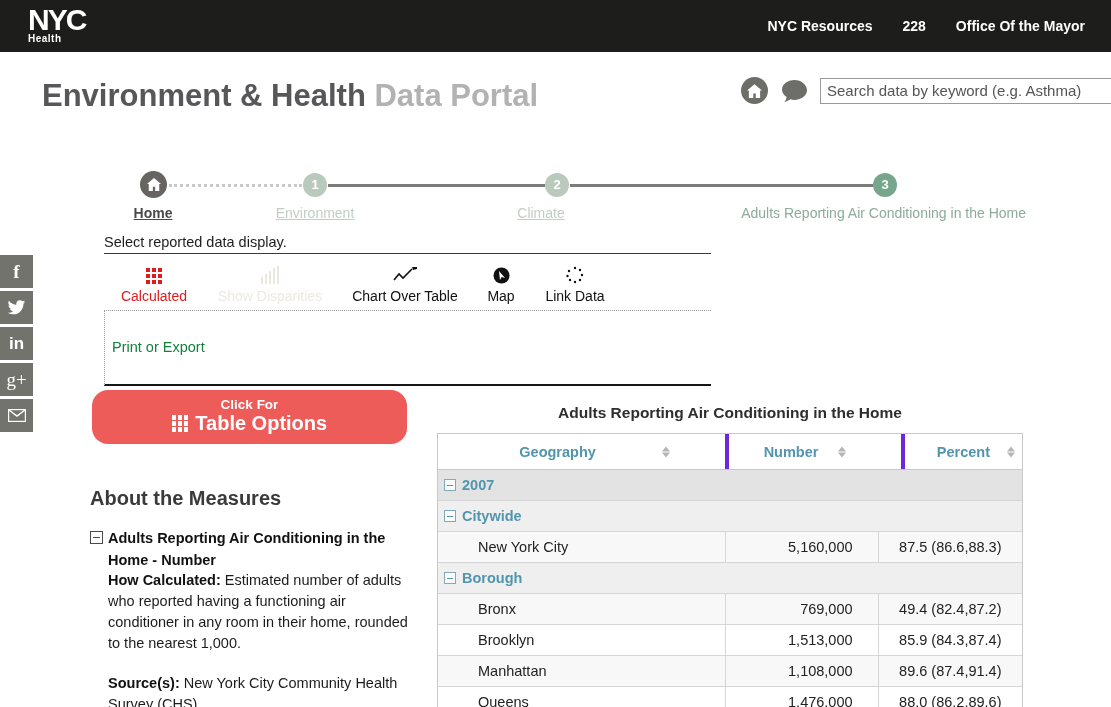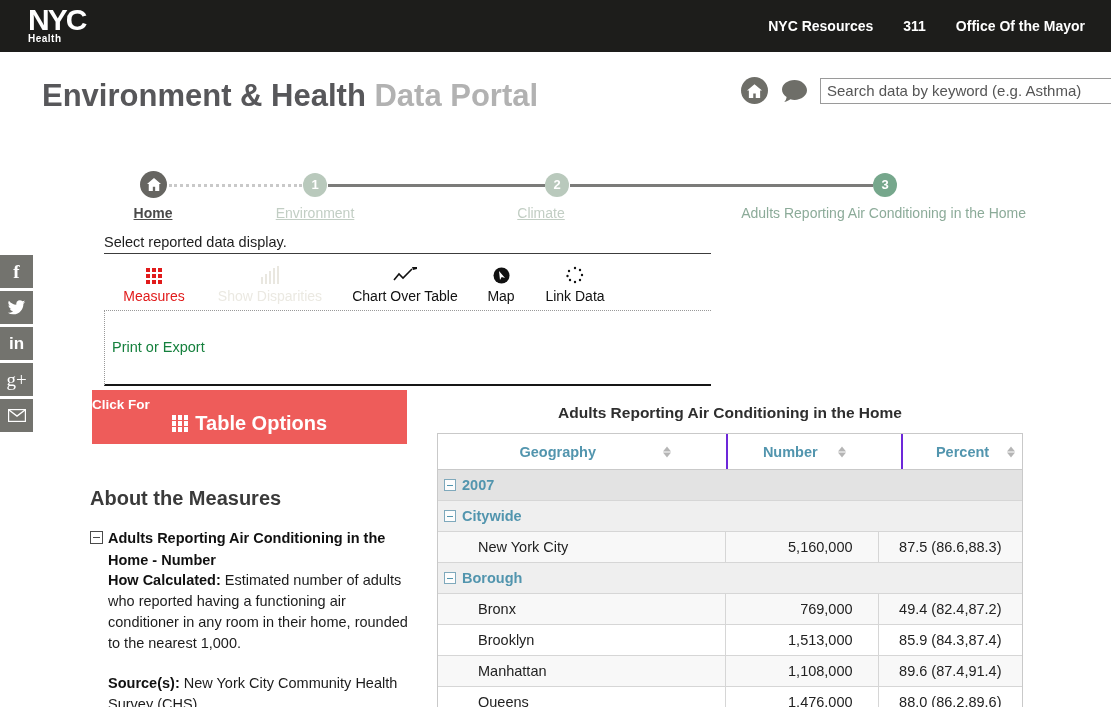--- a/index.html
+++ b/index.html
@@ -64,21 +64,21 @@
   .grid9 { display:grid; grid-template-columns:repeat(3,4px); grid-template-rows:repeat(3,4px); gap:2px; }
   .grid9 span { background:#e11b1b; }
   .grid9.white span { background:#fff; }
   .bars { display:flex; align-items:flex-end; gap:1.5px; }
   .bars span { width:2.5px; background:#e9e7e0; }
 
   .print-box { position:absolute; left:104px; top:310px; width:607px; height:76px; border-top:1px dotted #999; border-left:1px dotted #999; border-bottom:2px solid #161616; }
   .print-label { position:absolute; left:7px; top:28px; font-size:14.5px; color:#15803d; cursor:pointer; }
 
   
-  .table-options-btn { position:absolute; left:92px; top:390px; width:315px; height:54px; background:#ee5c5a; border-radius:0; color:#fff; text-align:left; cursor:pointer; padding-top:7px; }
+  .table-options-btn { position:absolute; left:92px; top:390px; width:315px; height:54px; background:#ee5c5a; border-radius:16px; color:#fff; text-align:center; cursor:pointer; padding-top:7px; }
   .btn-line1 { font-size:13.5px; font-weight:bold; }
   .btn-line2 { font-size:20px; font-weight:bold; display:flex; align-items:center; justify-content:center; gap:7px; margin-top:0; }
   .grid9.small { grid-template-columns:repeat(3,4.5px); grid-template-rows:repeat(3,4.5px); gap:1.5px; }
 
   
   .about-heading { position:absolute; left:90px; top:487px; font-size:20px; font-weight:bold; color:#3a3a3a; }
   .measure-row { position:absolute; left:90px; top:528px; width:310px; display:flex; }
   .minusbox { flex:0 0 13px; width:13px; height:13px; border:1px solid #4a4a4a; position:relative; margin-top:3px; margin-right:5px; cursor:pointer; }
   .minusbox::after { content:""; position:absolute; left:2px; right:2px; top:5px; border-top:1.5px solid #4a4a4a; }
   .measure-title { font-size:14.5px; font-weight:bold; color:#111; line-height:1.5; }
@@ -90,21 +90,21 @@
   
   .dt-title { position:absolute; left:437px; top:404px; width:586px; text-align:center; font-size:15.5px; font-weight:bold; color:#2e2e2e; }
   .dtable { position:absolute; left:437px; top:433px; width:586px; border:1px solid #c9c9c9; border-bottom:none; font-size:14.5px; }
   .drow { display:flex; width:100%; border-bottom:1px solid #d6d6d6; }
   .dhead { height:36px; background:#fff; border-bottom:1px solid #c9c9c9; }
   .dhead .dcell { display:flex; align-items:center; justify-content:center; position:relative; color:#5295ae; font-weight:bold; cursor:pointer; }
   .dcell { overflow:hidden; }
   .c-geo { width:288px; }
   .c-num { width:153px; border-left:1px solid #d6d6d6; }
   .c-pct { width:145px; border-left:1px solid #d6d6d6; }
-  .dhead .c-num, .dhead .c-pct { border-left:2px solid #6d28d9;margin-left:48px; }
+  .dhead .c-num, .dhead .c-pct { border-left:4px solid #6d28d9;margin-left:48px; }
   .sort { position:absolute; right:7px; top:50%; transform:translateY(-50%); display:flex; flex-direction:column; gap:1px; }
   .sort i { display:block; width:0; height:0; border-left:4px solid transparent; border-right:4px solid transparent; }
   .sort .up { border-bottom:5px solid #b5b5b5; }
   .sort .dn { border-top:5px solid #b5b5b5; }
   .grow { height:31px; align-items:center; color:#5295ae; font-weight:bold; }
   .grow .gcell { display:flex; align-items:center; padding-left:6px; width:100%; cursor:pointer; }
   .g1 { background:#e3e3e3; }
   .g2 { background:#efefef; }
   .gminus { flex:0 0 12px; width:12px; height:12px; border:1px solid #7fa9bc; position:relative; margin-right:6px; background:#fdfdfd; }
   .gminus::after { content:""; position:absolute; left:2px; right:2px; top:4.5px; border-top:1.5px solid #5295ae; }
@@ -121,21 +121,21 @@
 
 <div id="page">
 
   <div class="topbar">
     <div class="logo">
       <div class="logo-nyc">NYC</div>
       <div class="logo-health">Health</div>
     </div>
     <div class="topbar-links">
       <span class="topbar-link">NYC Resources</span>
-      <span class="topbar-link">311</span>
+      <span class="topbar-link">228</span>
       <span class="topbar-link">Office Of the Mayor</span>
     </div>
   </div>
 
   <div class="social">
     <div class="social-btn">
         <span class="t serif">f</span>
       </div>
     <div class="social-btn">
       <svg width="19" height="16" viewBox="0 0 24 20">
@@ -196,21 +196,21 @@
           <span></span>
           <span></span>
           <span></span>
           <span></span>
           <span></span>
           <span></span>
           <span></span>
           <span></span>
         </div>
     </div>
-    <div class="tlabel">Measures</div>
+    <div class="tlabel">Calculated</div>
   </div>
 
   <div class="tab tab-disparities">
     <div class="ticon">
       <div class="bars">
           <span style="height:7px"></span>
           <span style="height:10px"></span>
           <span style="height:13px"></span>
           <span style="height:16px"></span>
           <span style="height:18px"></span>

